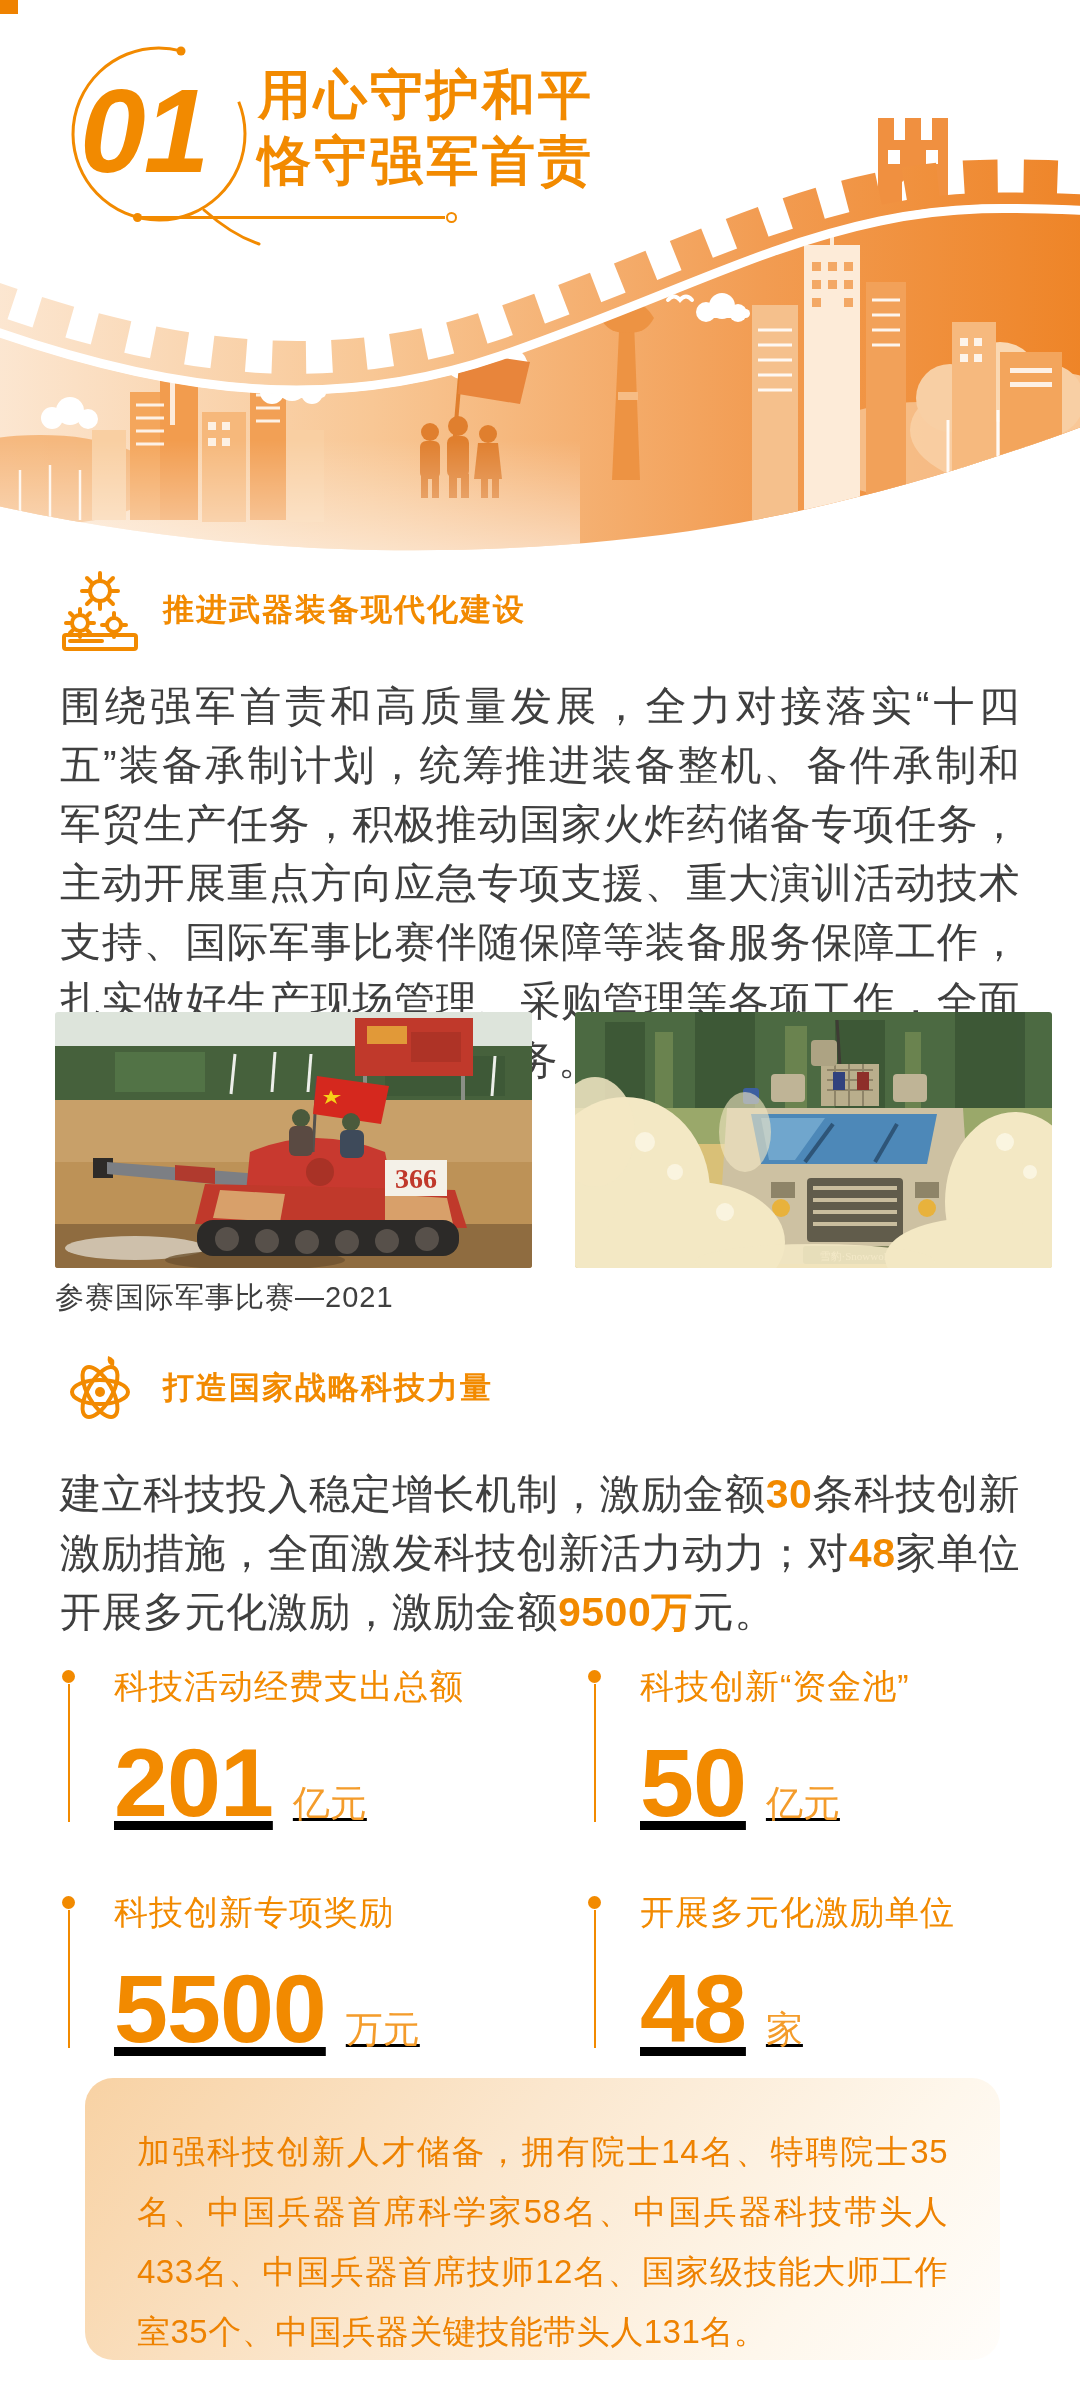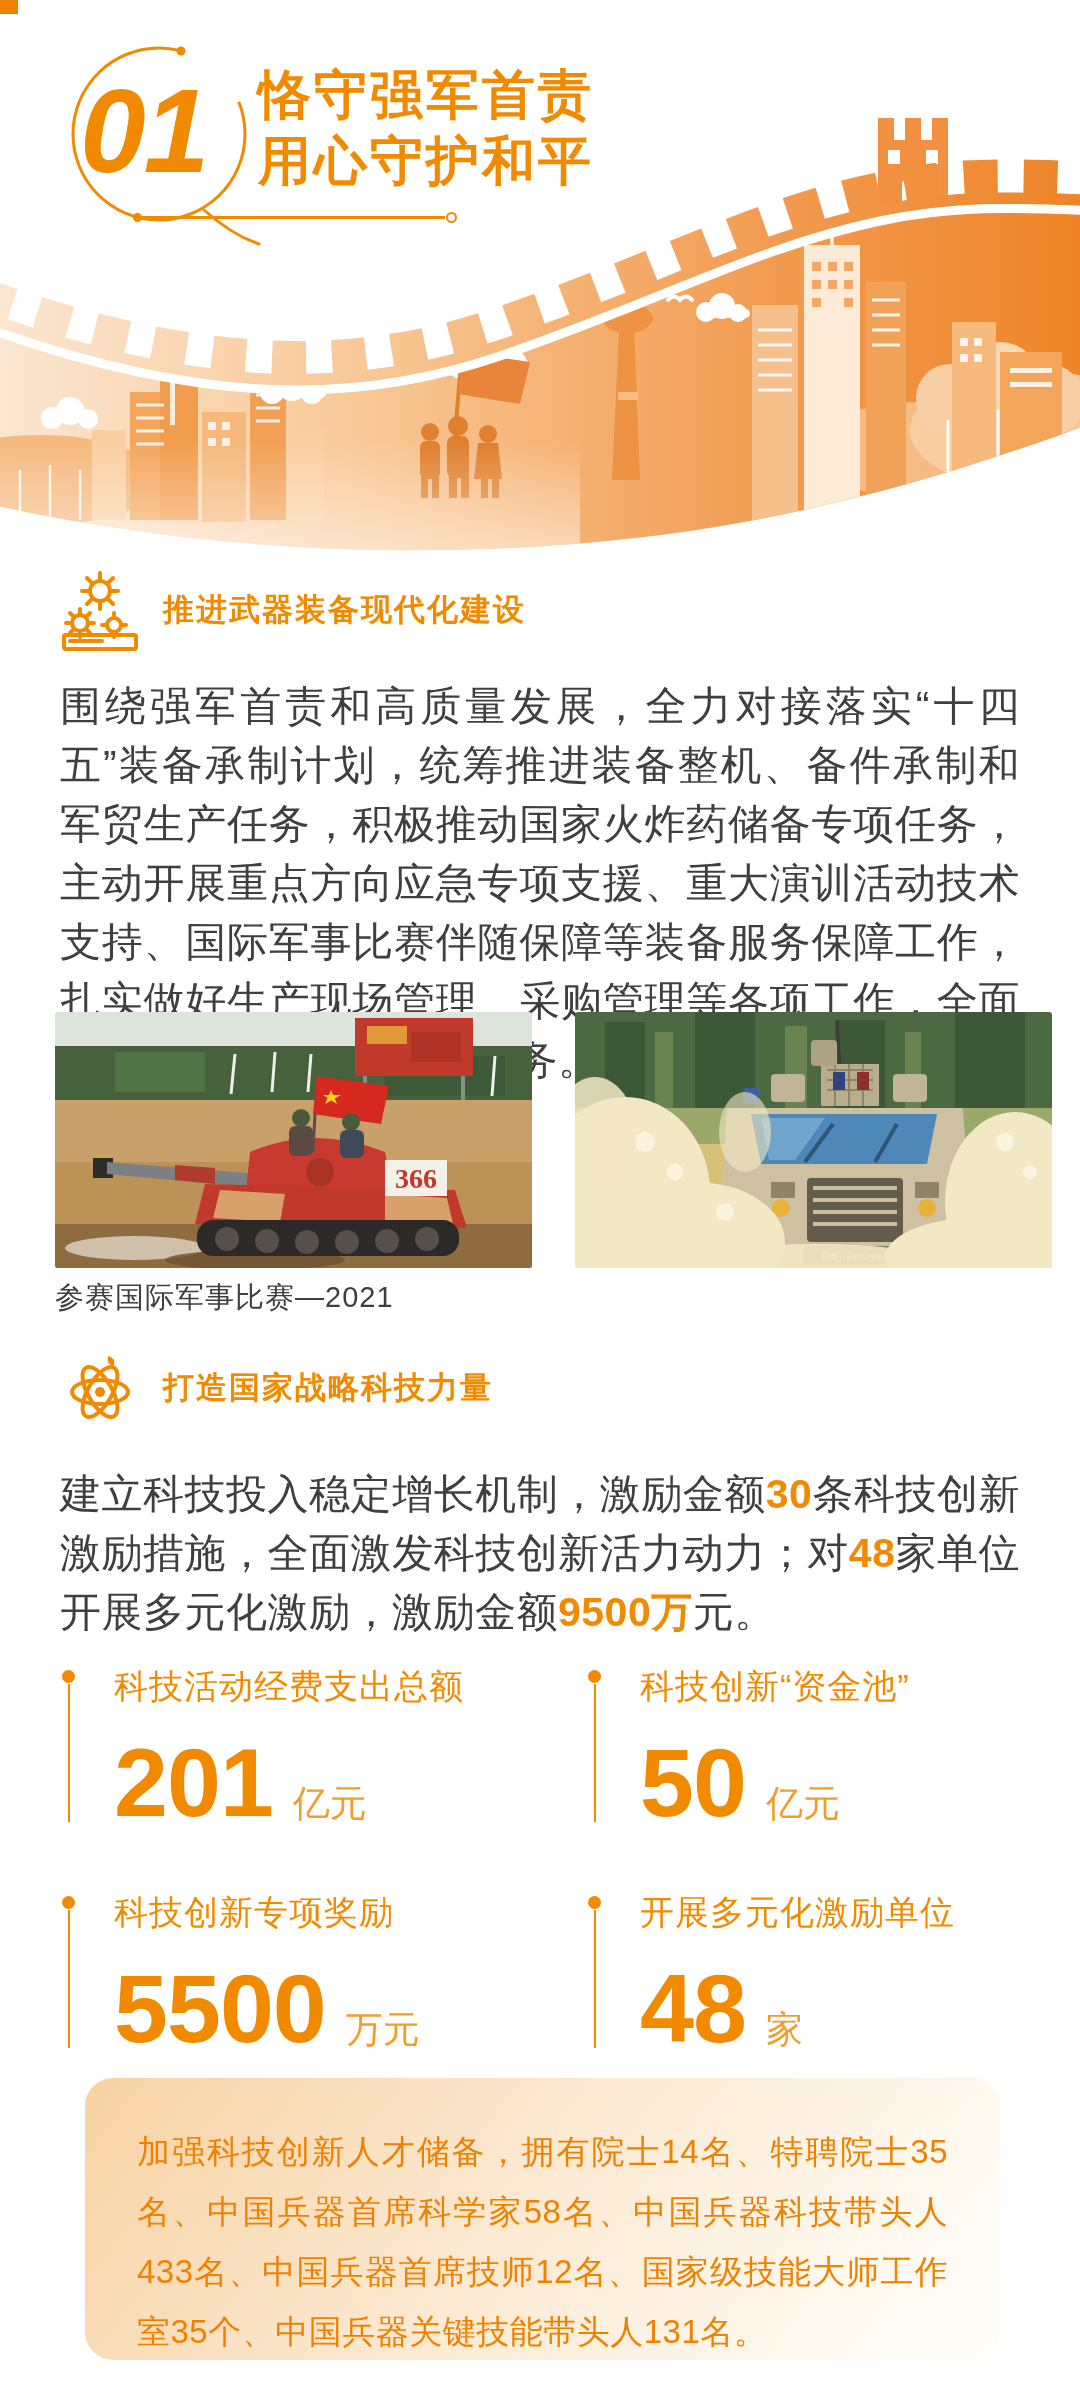--- a/index.html
+++ b/index.html
@@ -38,21 +38,21 @@
   .captions{position:absolute;left:55px;top:1278px;width:995px;display:flex;gap:43px;}
   .caption{width:477px;font-size:29px;color:#3F3F3F;letter-spacing:1px;}
 
   
   .stats{position:absolute;left:62px;top:1648px;width:958px;display:grid;
     grid-template-columns:460px 460px;grid-column-gap:66px;grid-row-gap:58px;margin-top:16px;}
   .stat{position:relative;padding-left:52px;height:168px;}
   .stat .pin-dot{position:absolute;left:0;top:6px;width:13px;height:13px;border-radius:50%;background:#F28A00;}
   .stat .pin-line{position:absolute;left:5.5px;top:20px;width:2px;height:138px;background:#F28A00;}
   .stat .label{font-size:34px;color:#F28A00;font-weight:400;letter-spacing:1px;}
-  .stat .numrow{display:flex;align-items:baseline;margin-top:24px;}
+  .stat .numrow{display:flex;align-items:baseline;margin-top:24px;text-decoration:underline;}
   .stat .value{font-size:97px;line-height:97px;font-weight:800;color:#F28A00;letter-spacing:-1px;}
   .stat .unit{font-size:37px;color:#F49C2B;margin-left:20px;font-weight:300;}
 
   
   .talent-box{position:absolute;left:85px;top:2078px;width:915px;height:282px;border-radius:28px;
     background:linear-gradient(128deg,#F8D2A4 0%,#FBE7CE 42%,#FEF7EC 78%,#FFFDFA 100%);}
   .talent-box .inner{padding:44px 52px 0 52px;font-size:33px;line-height:60px;color:#EE8200;
     text-align:justify;letter-spacing:0.5px;}
 </style>
 </head>
@@ -241,22 +241,22 @@
   </svg>
 
   <div class="title-block">
     <svg class="badge-arc" width="230" height="240" viewBox="0 0 230 240">
       <circle cx="105" cy="104" r="86" fill="none" stroke="#F28A00" stroke-width="3" stroke-dasharray="460 81" transform="rotate(-22 105 104)"></circle>
       <circle cx="127" cy="21" r="4.5" fill="#F28A00"></circle>
       <path d="M 150,180 Q 178,205 205,214" fill="none" stroke="#F28A00" stroke-width="3" stroke-linecap="round"></path>
     </svg>
     <div class="badge-num">01</div>
     <div class="title-lines">
+      <div>用心守护和平</div>
       <div>恪守强军首责</div>
-      <div>用心守护和平</div>
     </div>
     <div class="title-underline">
       <span class="u-dot"></span>
       <span class="u-ring"></span>
     </div>
   </div>
 
   <div class="sec-heading" style="left:55px;top:566px;">
     <span class="icon">
       <svg width="88" height="86" viewBox="0 0 88 86">

